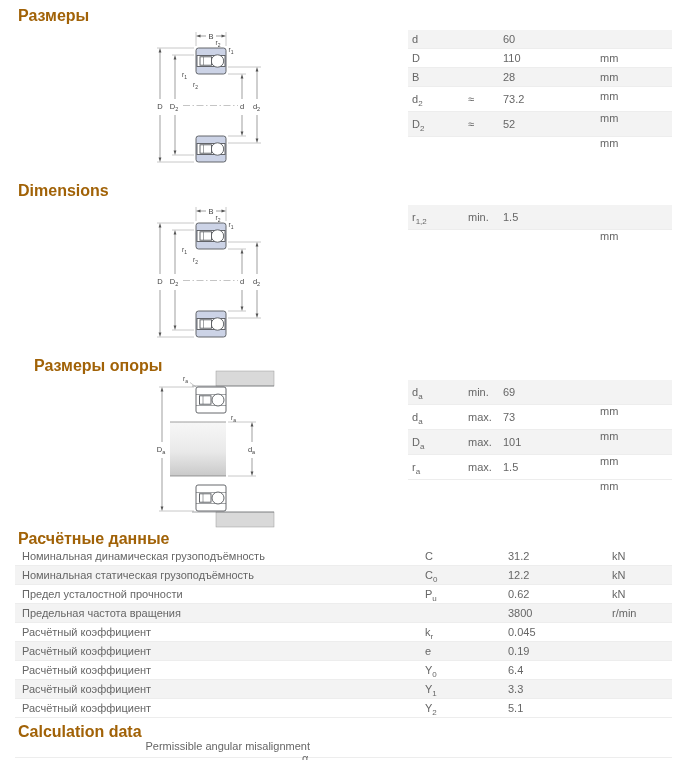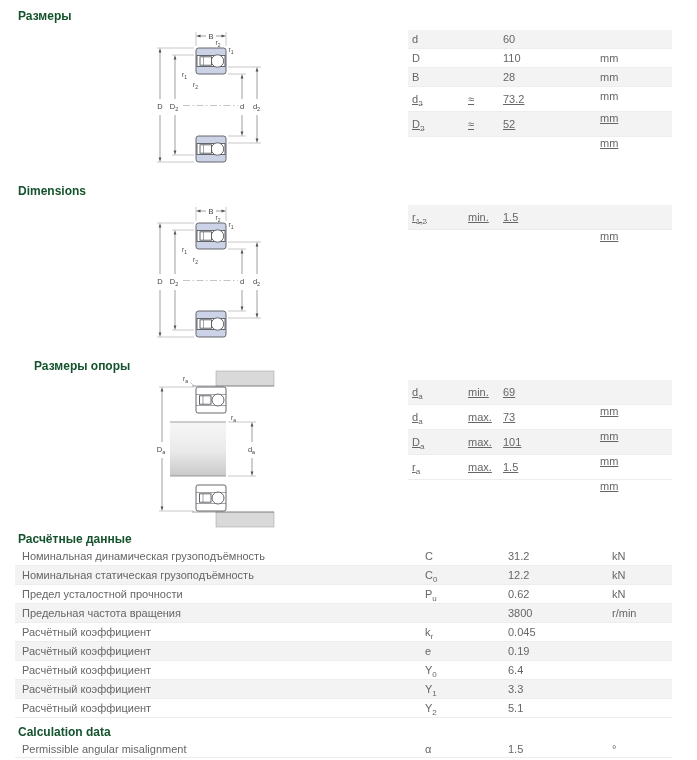--- a/index.html
+++ b/index.html
@@ -1,26 +1,26 @@
 <!DOCTYPE html>
 <html><head>
 <meta charset="utf-8">
 <style>
   html,body{margin:0;padding:0;}
   body{
     width:697px;height:760px;position:relative;background:#ffffff;
     font-family:"Liberation Sans", sans-serif;color:#666;overflow:hidden;
   }
   .abs{position:absolute;}
-  .sec-heading{font-size:12px;font-weight:bold;color:#14532d;line-height:14px;}
+  .sec-heading{font-size:16px;font-weight:bold;color:#a16207;line-height:14px;}
   
   .dimtable{width:264px;font-size:11px;color:#666;}
   .calctable{width:657px;font-size:11px;color:#666;}
   .trow{display:flex;align-items:center;border-bottom:1px solid #ededed;box-sizing:border-box;height:19px;background:#fff;}
-  .trow.tall{height:25px;text-decoration:underline;}
+  .trow.tall{height:25px;}
   .dimtable .trow:nth-child(odd){background:#f3f3f3;}
   .calctable .trow:nth-child(even){background:#f3f3f3;}
   .c-sym{width:56px;padding-left:4px;}
   .c-qual{width:35px;}
   .c-val{width:97px;}
   .c-unit{flex:1;margin-top:38px;}
   .c-label{width:403px;padding-left:7px;}
   .c-sym2{width:83px;}
   .c-val2{width:104px;}
   .c-unit2{flex:1;}
@@ -304,19 +304,19 @@
     <span class="c-label">Расчётный коэффициент</span>
     <span class="c-sym2"><span>Y</span><sub>2</sub></span>
     <span class="c-val2">5.1</span>
     <span class="c-unit2"></span>
   </div>
 </div>
 
 <div class="abs sec-heading" style="left:18px;top:725px;">Calculation data</div>
 
 <div class="abs calctable" style="left:15px;top:740px;">
-  <div class="trow" style="height:18px;">
+  <div class="trow" style="height:18px;flex-direction:column;">
     <span class="c-label">Permissible angular misalignment</span>
     <span class="c-sym2"><span>α</span><sub></sub></span>
     <span class="c-val2">1.5</span>
     <span class="c-unit2">°</span>
   </div>
 </div>
 
 </body></html>

